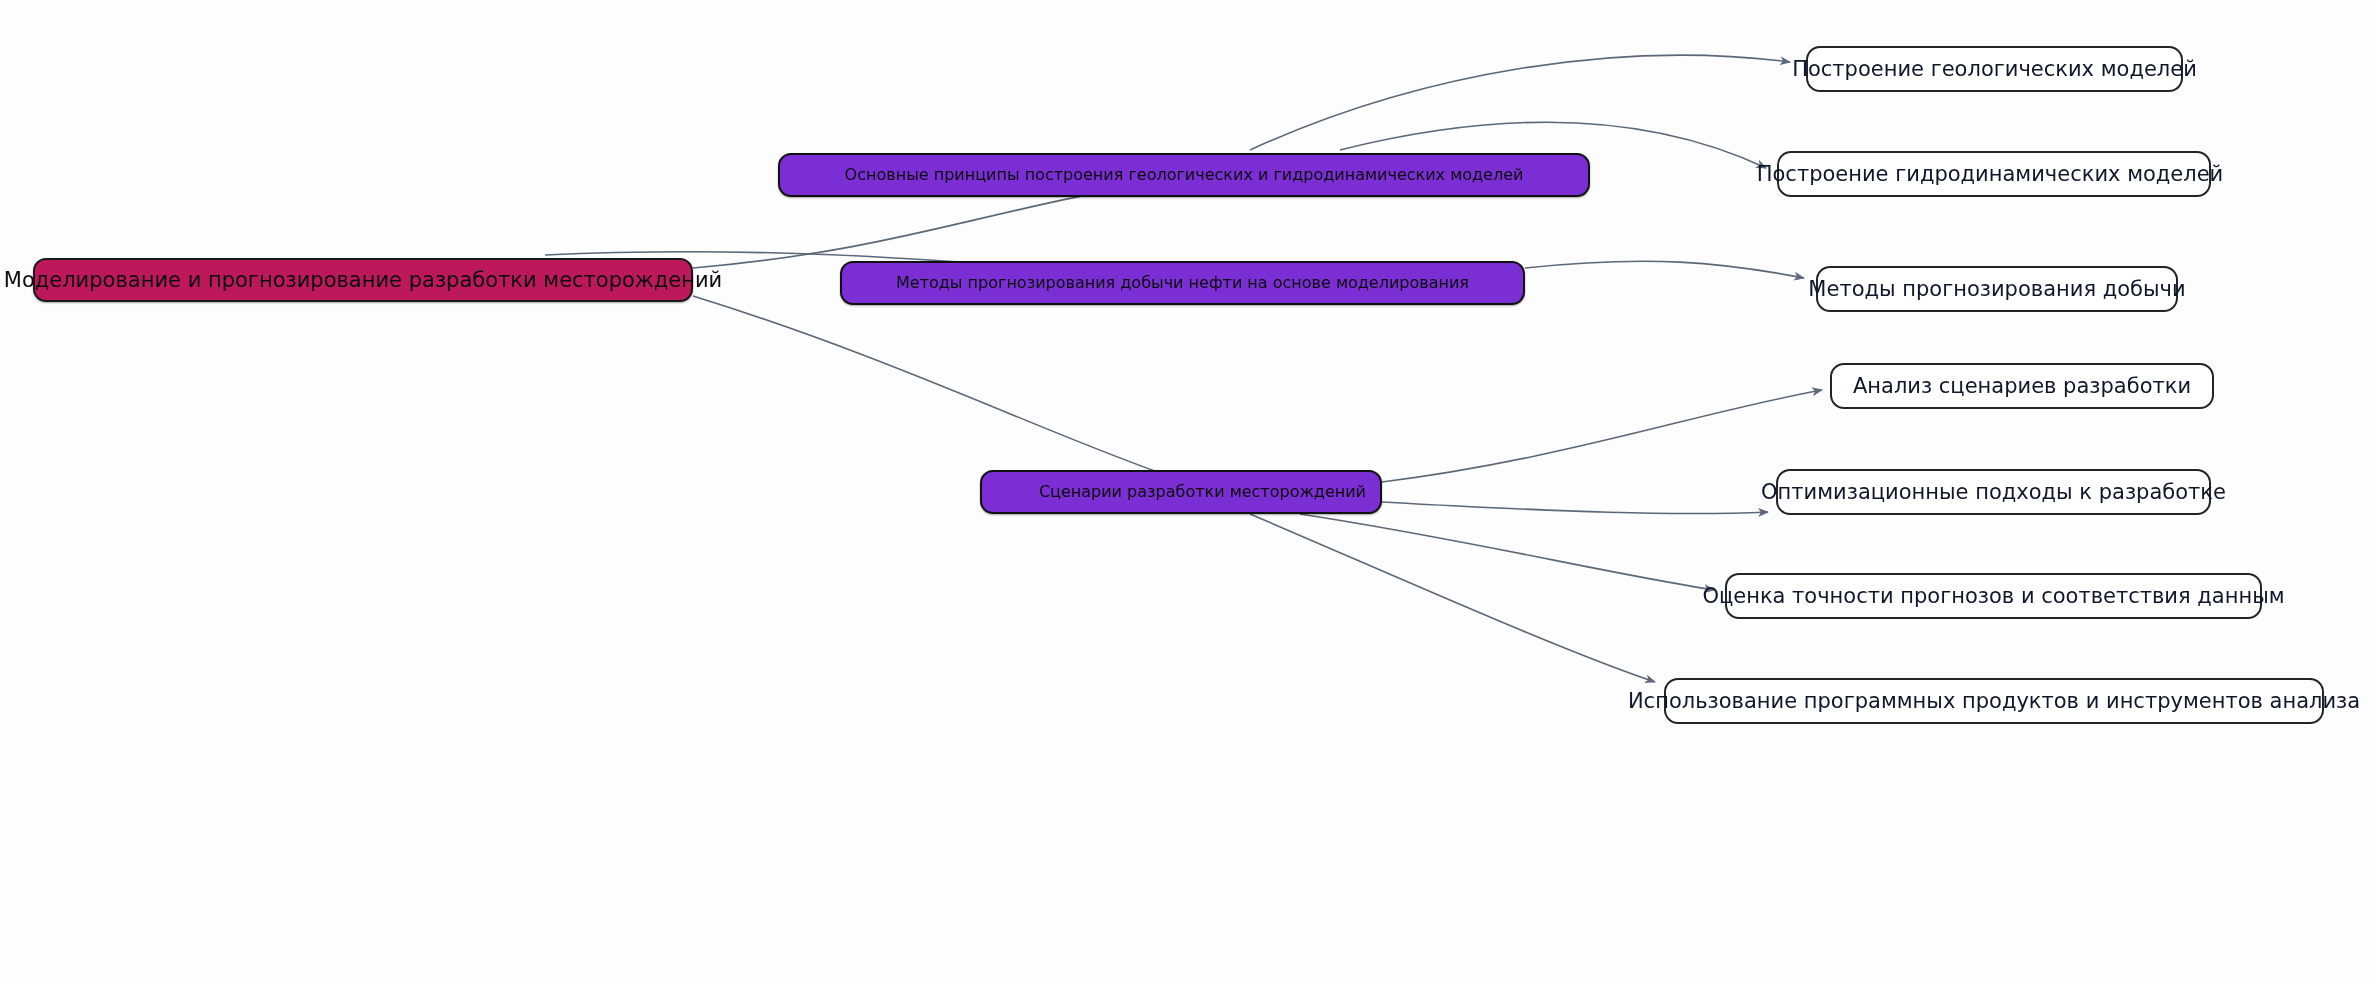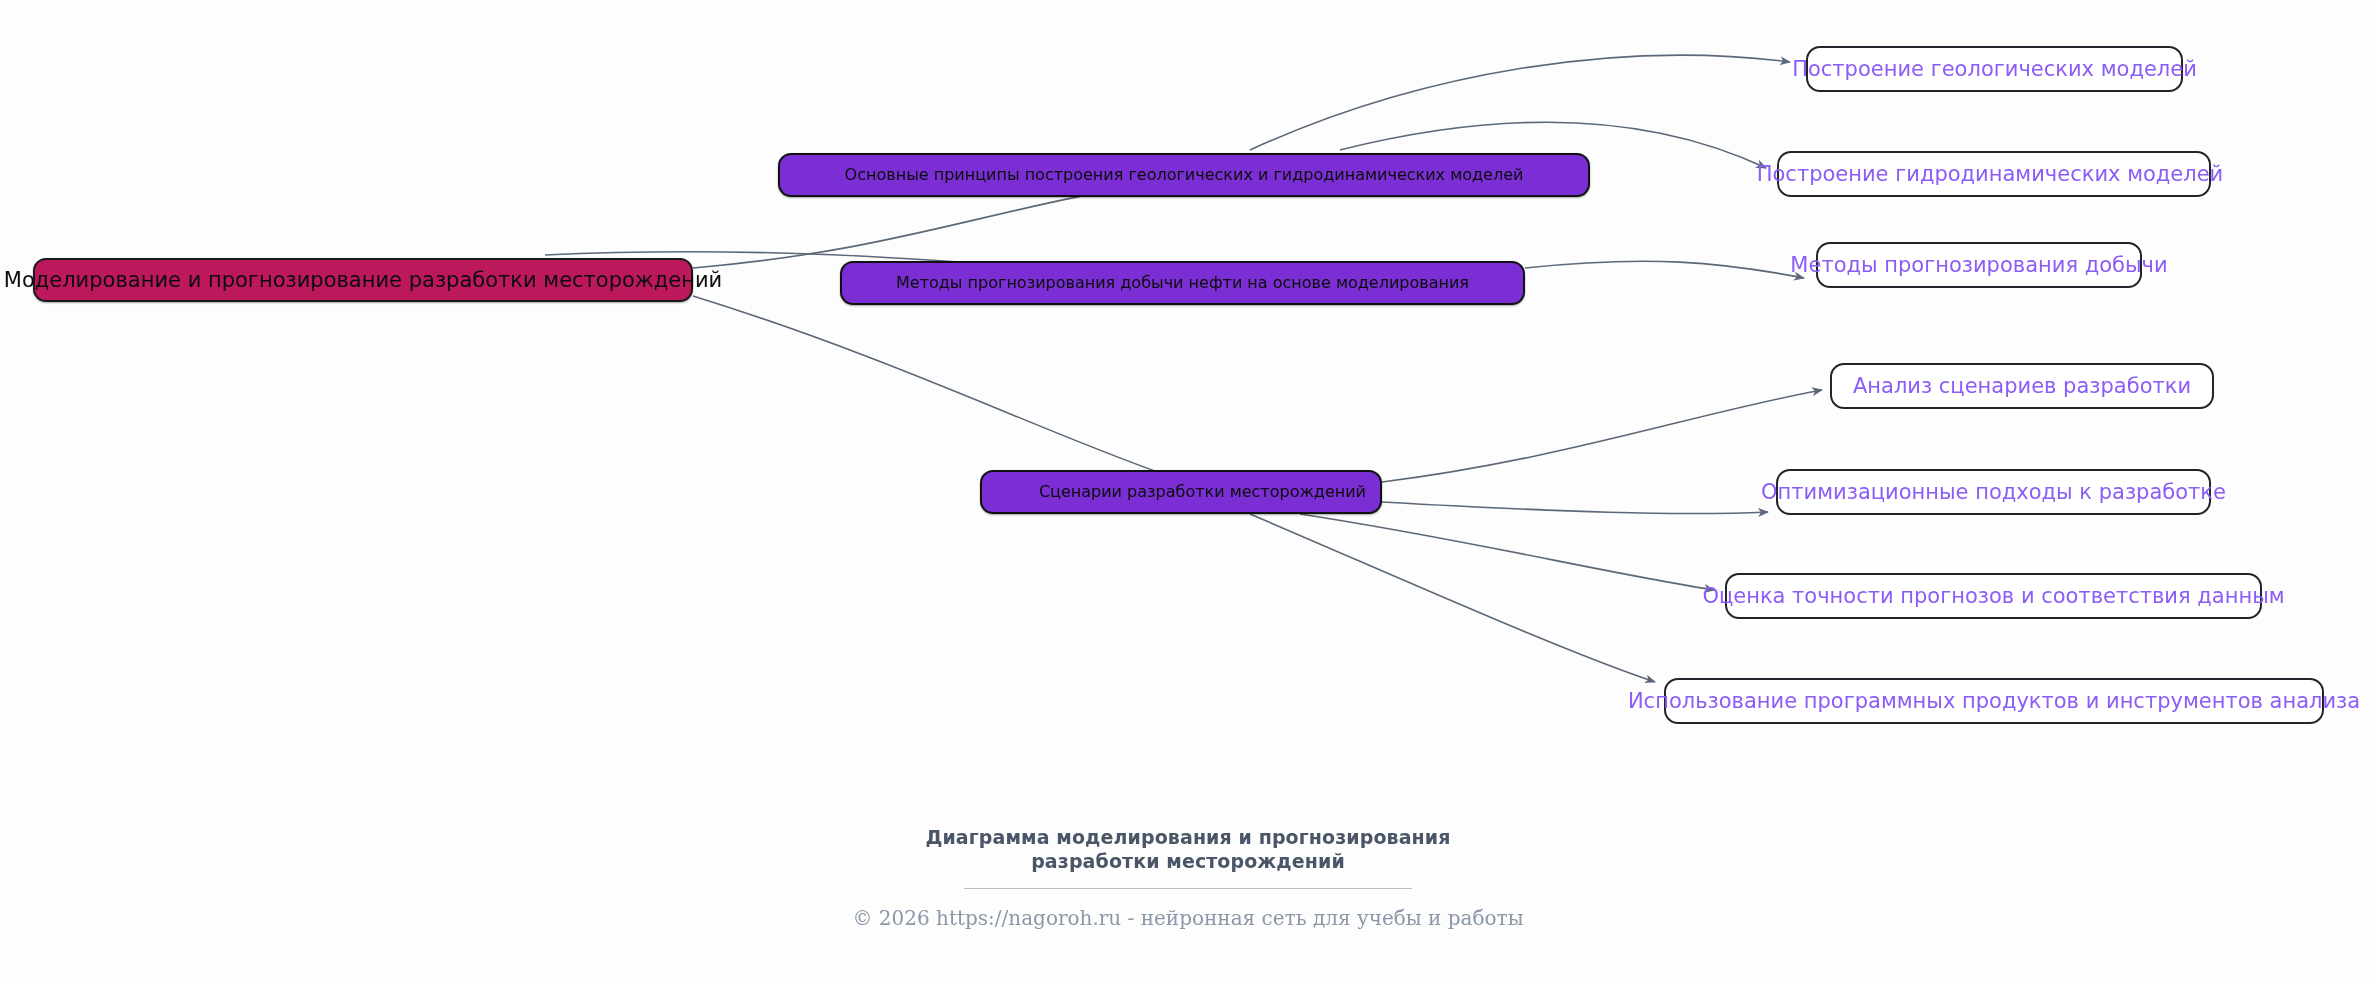--- a/index.html
+++ b/index.html
@@ -50,21 +50,21 @@
     background: #7a2ed4;
     border: 2px solid #111111;
     color: #0d0d0d;
     font-size: 16px;
     padding: 0 14px;
     box-shadow: 0 1px 2px rgba(0,0,0,0.35);
   }
   .node-leaf {
     background: #ffffff;
     border: 2px solid #20242b;
-    color: #8b5cf6;
+    color: #0f172a;
     font-size: 21px;
     padding: 0 16px;
     border-radius: 14px;
   }
   #footer {
     position: absolute;
     left: 0;
     width: 2376px;
     text-align: center;
   }
@@ -125,39 +125,31 @@
       </div>
       <div class="node node-branch" style="left: 980px; top: 470px; width: 402px; height: 44px; justify-content: flex-end;">
         <span>Сценарии разработки месторождений</span>
       </div>
       <div class="node node-leaf" style="left: 1806px; top: 46px; width: 377px; height: 46px;">
         <span>Построение геологических моделей</span>
       </div>
       <div class="node node-leaf" style="left: 1777px; top: 151px; width: 434px; height: 46px; padding-left: 8px;">
         <span>Построение гидродинамических моделей</span>
       </div>
-      <div class="node node-leaf" style="left: 1816px; top: 242px; width: 326px; height: 46px;">
+      <div class="node node-leaf" style="left: 1816px; top: 266px; width: 362px; height: 46px;">
         <span>Методы прогнозирования добычи</span>
       </div>
       <div class="node node-leaf" style="left: 1830px; top: 363px; width: 384px; height: 46px;">
         <span>Анализ сценариев разработки</span>
       </div>
       <div class="node node-leaf" style="left: 1776px; top: 469px; width: 435px; height: 46px;">
         <span>Оптимизационные подходы к разработке</span>
       </div>
       <div class="node node-leaf" style="left: 1725px; top: 573px; width: 537px; height: 46px; justify-content: center;">
         <span>Оценка точности прогнозов и соответствия данным</span>
       </div>
       <div class="node node-leaf" style="left: 1664px; top: 678px; width: 660px; height: 46px;">
         <span>Использование программных продуктов и инструментов анализа</span>
       </div>
     </div>
 
-  <div id="footer" style="top:826px;">
-    <div class="footer-title">
-      <div>Диаграмма моделирования и прогнозирования</div>
-      <div>разработки месторождений</div>
-    </div>
-    <div class="footer-rule"></div>
-    <div class="footer-copy">© 2026 https://nagoroh.ru - нейронная сеть для учебы и работы</div>
-  </div>
 
 </div>
 
 </body></html>

